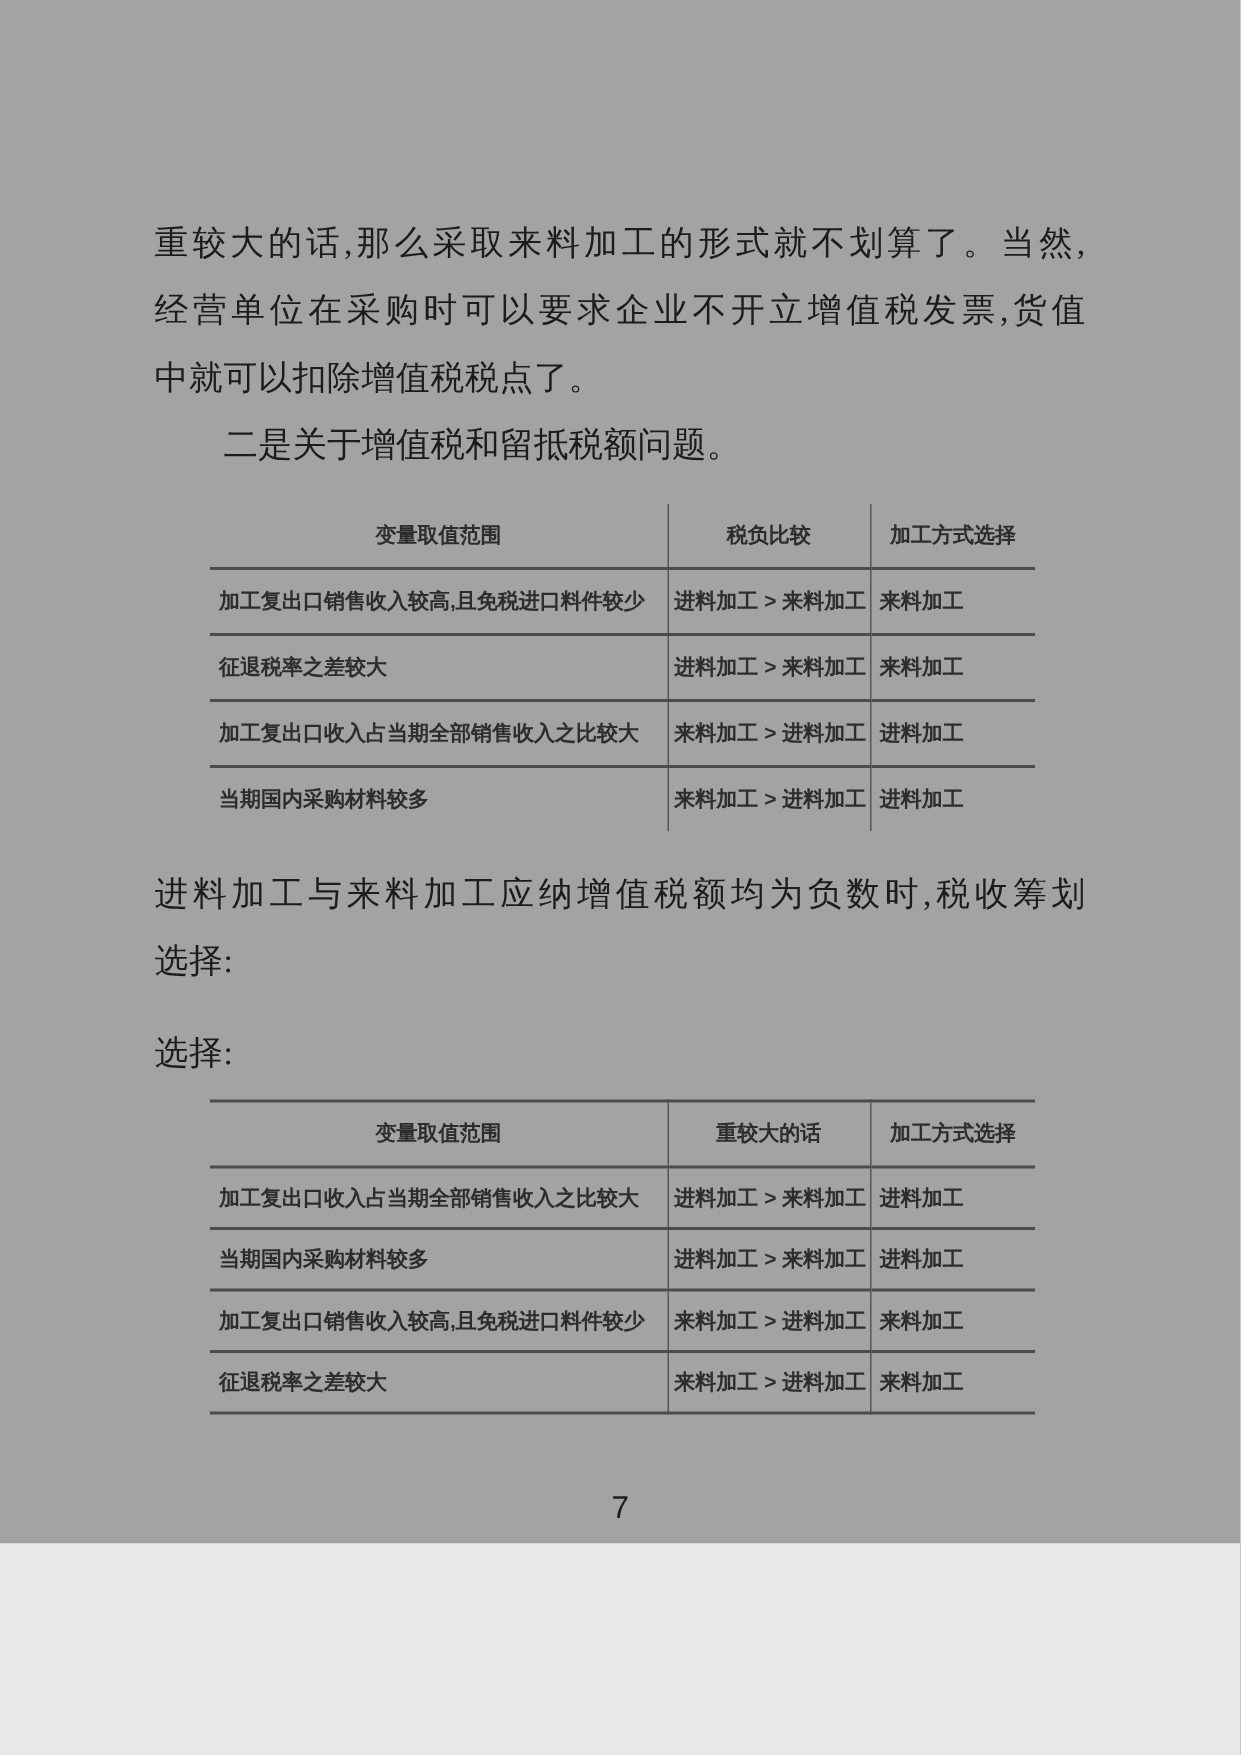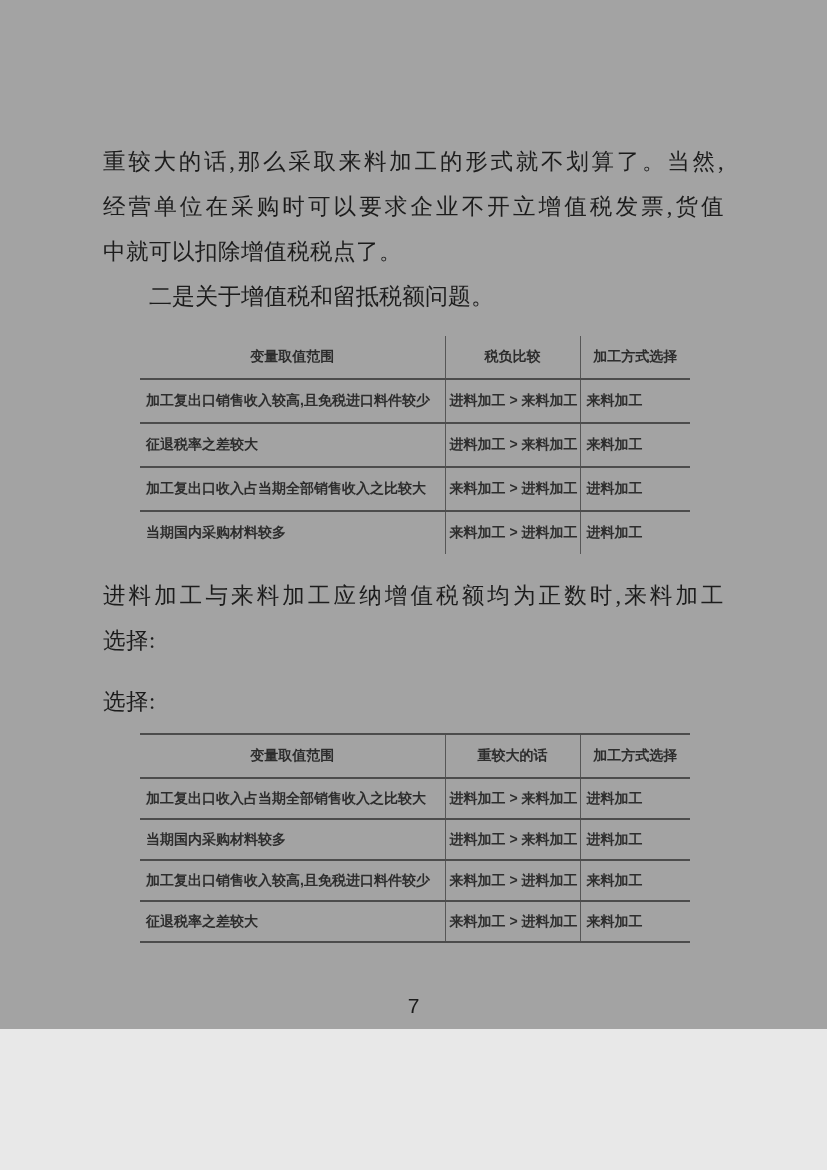--- a/index.html
+++ b/index.html
@@ -127,21 +127,21 @@
         </tr>
         <tr>
           <td class="c-cond">当期国内采购材料较多</td>
           <td class="c-cmp">来料加工 &gt; 进料加工</td>
           <td class="c-choice">进料加工</td>
         </tr>
       </tbody>
     </table>
 
     <div class="para mid1">
-      <div class="tline jfull">进料加工与来料加工应纳增值税额均为正数时,来料加工</div>
+      <div class="tline jfull">进料加工与来料加工应纳增值税额均为负数时,税收筹划</div>
       <div class="tline">选择:</div>
     </div>
 
     <div class="para mid2">
       <div class="tline">选择:</div>
     </div>
 
     <table class="dtable t2">
       <colgroup>
         <col style="width:305px">

